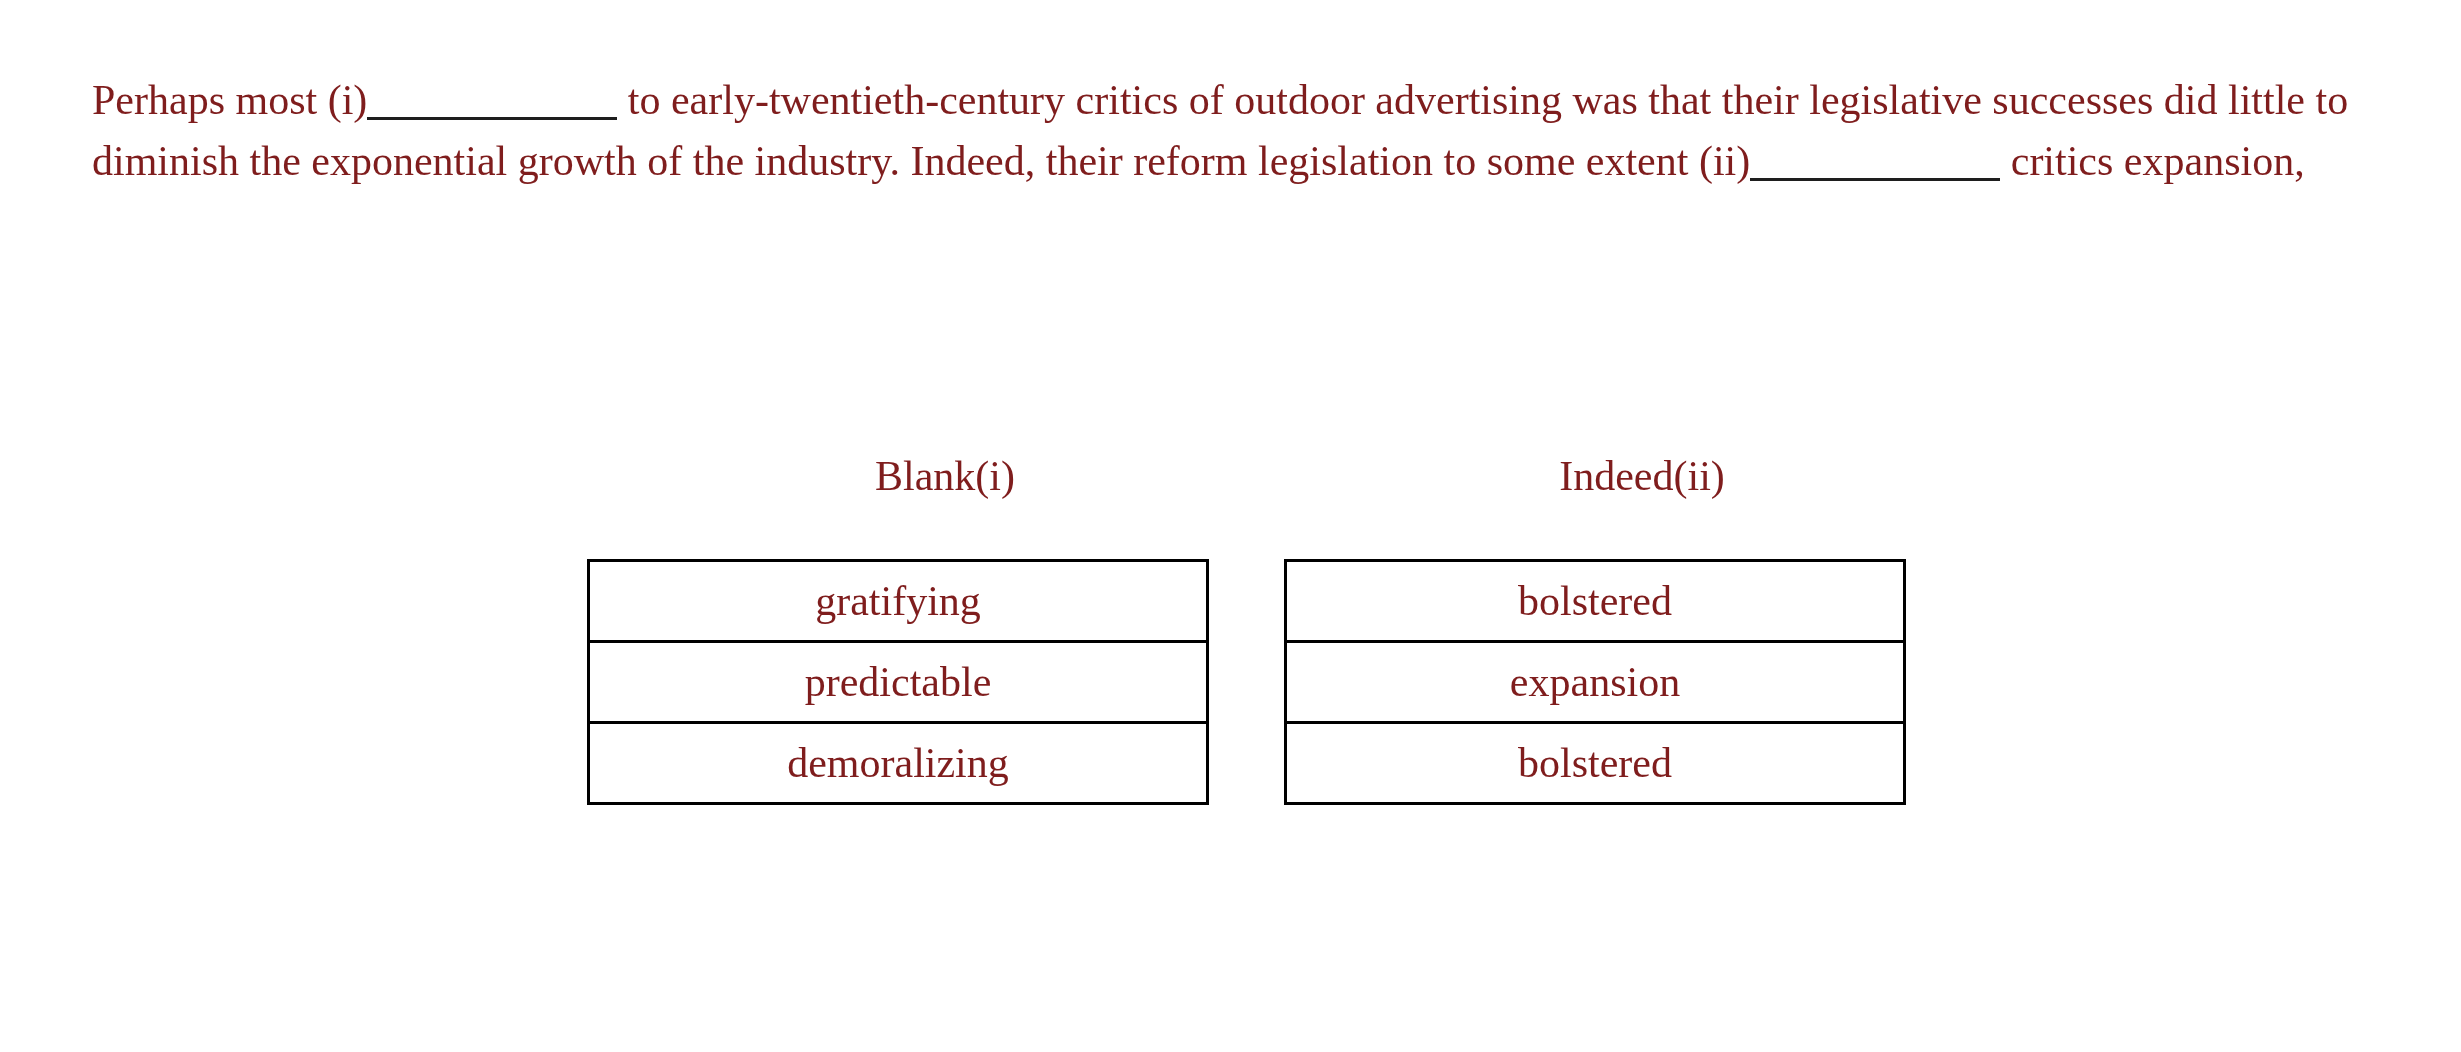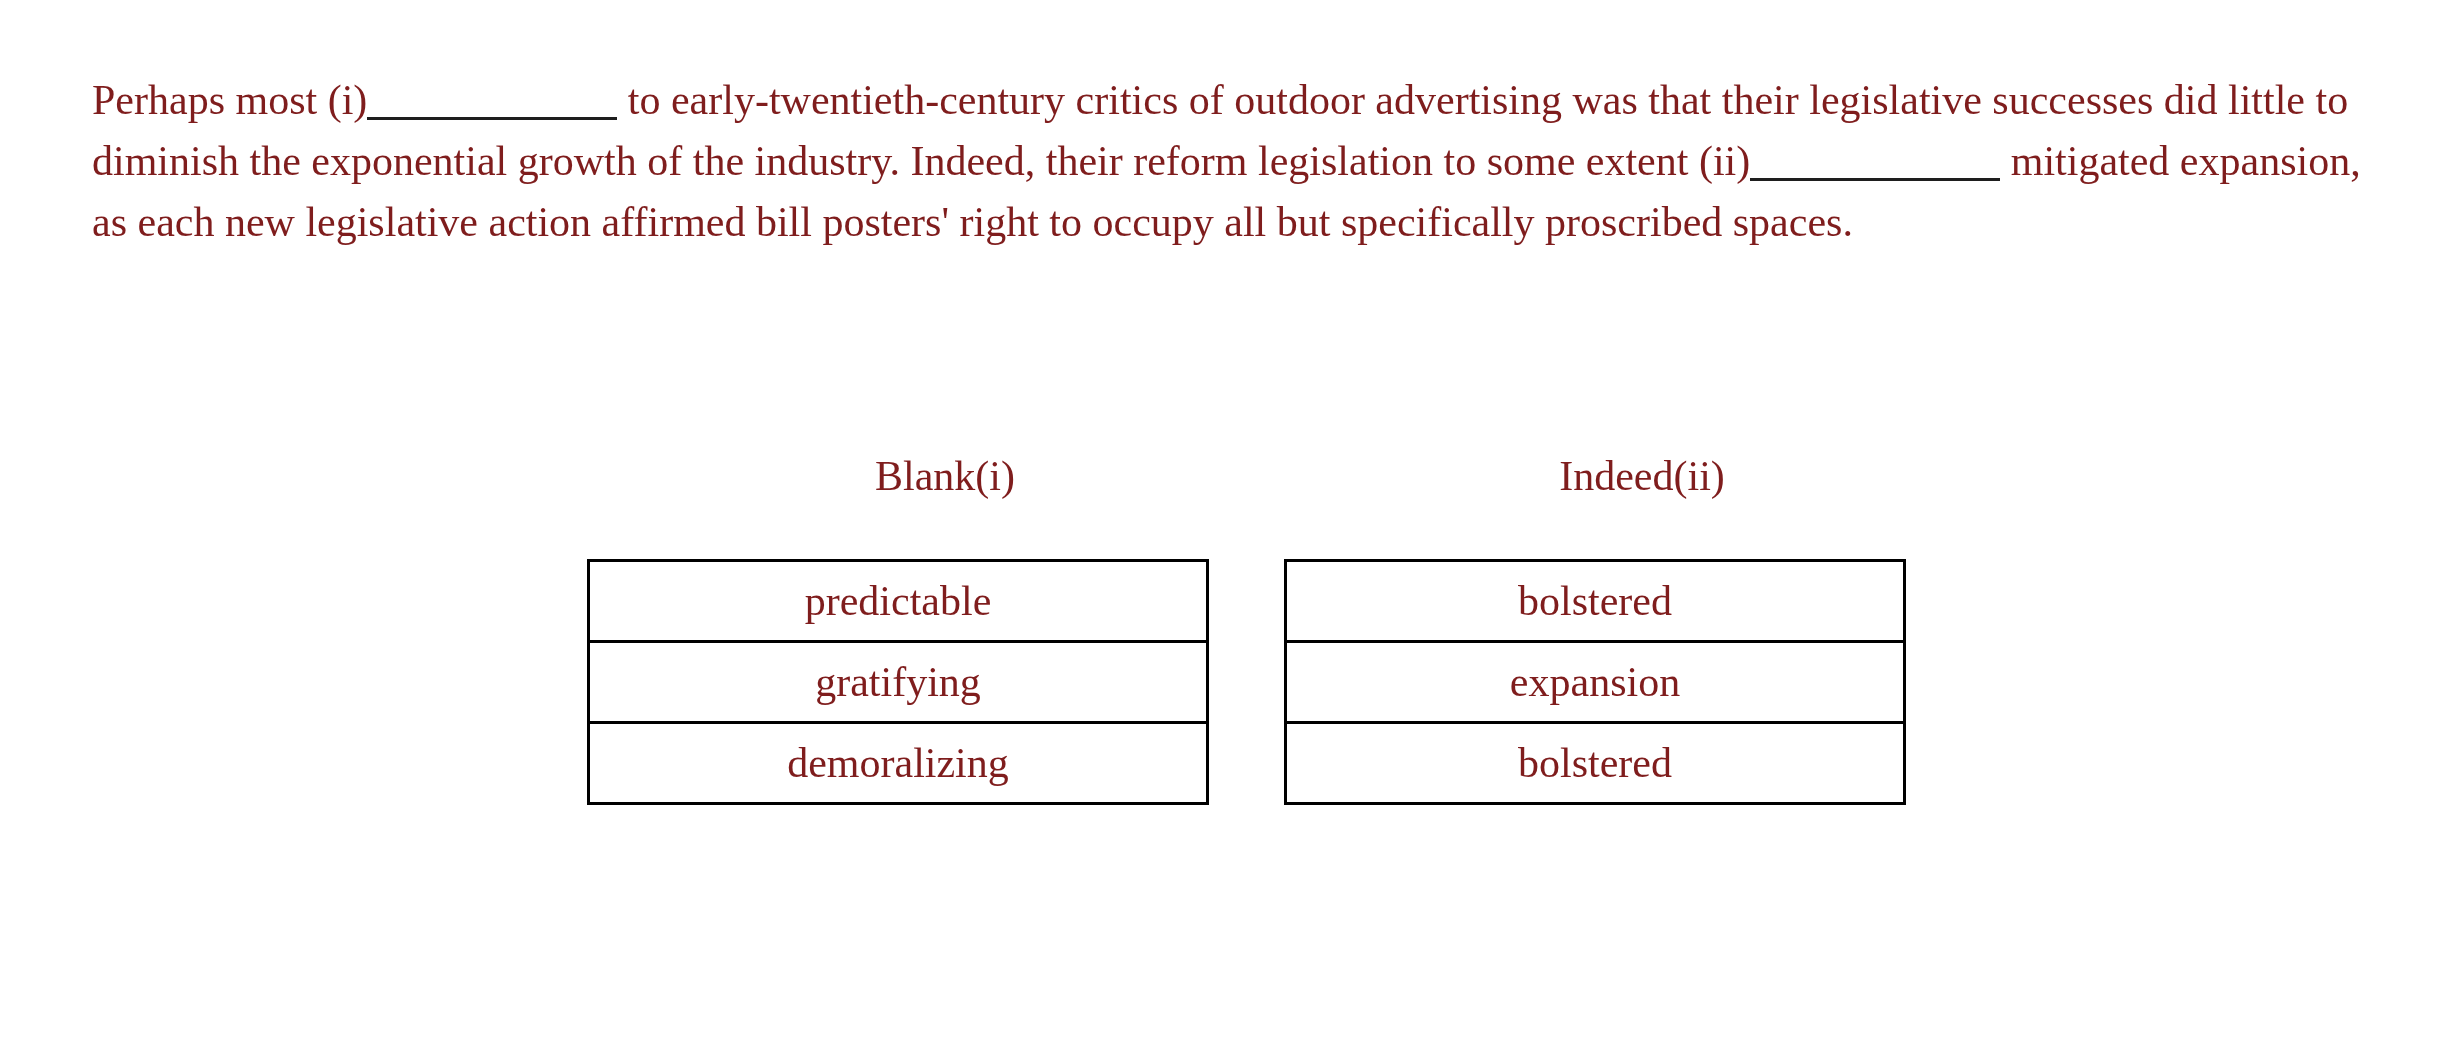--- a/index.html
+++ b/index.html
@@ -68,33 +68,32 @@
     background: #ffffff;
   }
 </style>
 </head>
 <body>
 
 <div class="page">
 
   <div class="passage">
       <div class="passage-line"><span>Perhaps most (i)</span><span class="blank-underline"></span><span> to early-twentieth-century critics of outdoor advertising was that their legislative successes did little to</span></div>
-      <div class="passage-line"><span>diminish the exponential growth of the industry. Indeed, their reform legislation to some extent (ii)</span><span class="blank-underline"></span><span> mitigated expansion,</span></div>
-      <div class="passage-line"><span>as each new legislative action affirmed bill posters' right to occupy all but specifically proscribed spaces.</span></div>
+      <div class="passage-line"><span>diminish the exponential growth of the industry. Indeed, their reform legislation to some extent (ii)</span><span class="blank-underline"></span><span> critics expansion,</span></div>
     </div>
 
   <div class="option-group col-i">
     <div class="column-header">Blank(i)</div>
     <table class="options-table">
       <tbody>
           <tr>
-            <td>predictable</td>
+            <td>gratifying</td>
           </tr>
           <tr>
-            <td>gratifying</td>
+            <td>predictable</td>
           </tr>
           <tr>
             <td>demoralizing</td>
           </tr>
         </tbody>
     </table>
   </div>
 
   <div class="option-group col-ii">
     <div class="column-header">Indeed(ii)</div>

